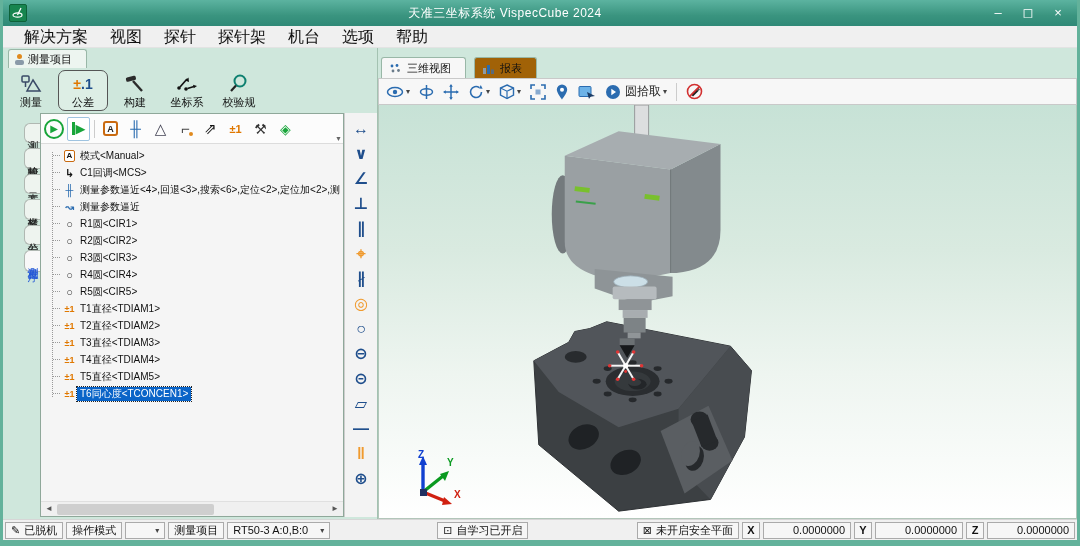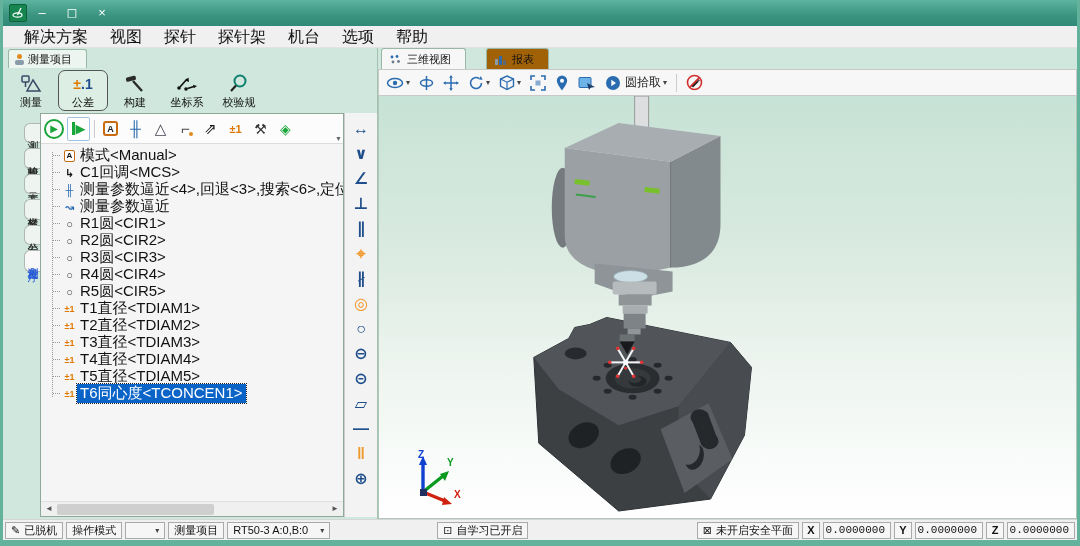--- a/index.html
+++ b/index.html
@@ -74,37 +74,37 @@
   .titem{display:flex;align-items:center;height:17px;white-space:nowrap;padding-left:7px;cursor:default}
   .titem::before{content:"";width:7px;border-top:1px dotted #999;margin-right:2px;flex:none}
   .ti-icon{width:15px;flex:none;text-align:center;font-size:11px;line-height:12px}
   .ti-icon[data-icon="mode"]{border:1px solid #c96a10;border-radius:2px;width:11px;height:12px;font-size:8px;font-weight:bold;
     margin:0 2px;background:#fff;line-height:10px}
   .ti-icon[data-icon="axis"]{color:#111;font-weight:bold}
   .ti-icon[data-icon="params"]{color:#2b6cb0;font-weight:bold}
   .ti-icon[data-icon="fly"]{color:#2b6cb0;font-weight:bold}
   .ti-icon[data-icon="circle"]{color:#333}
   .ti-icon[data-icon="tol"]{color:#e07800;font-weight:bold;font-size:9px}
-  .ti-label{padding:0 3px;font-size:15px}
+  .ti-label{padding:0 3px;font-size:10px}
   .ti-label.selected{background:#0a64c8;color:#fff;outline:1px dotted #222}
 
   .h-scroll{height:15px;flex:none;background:#f0f0f0;border-top:1px solid #e0e0e0;display:flex;align-items:center}
   .hs-arrow{width:16px;text-align:center;font-size:8px;color:#555;line-height:14px}
   .hs-track{flex:1;height:100%;position:relative}
   .hs-thumb{position:absolute;left:0;top:2px;height:11px;width:58%;background:#cfcfcf;border-radius:2px}
 
   .gdt-strip{width:33px;flex:none;background:#f3f3f3;border-left:1px solid #cdcdcd;display:flex;flex-direction:column;
     align-items:center;padding-top:5px;gap:3px}
   .gdt{width:26px;height:22px;display:flex;align-items:center;justify-content:center;font-size:16px;color:#1f4e8c;
     font-weight:bold;line-height:20px}
   .gdt.accent{color:#f09a2e}
 
   
   .right-panel{flex:1;display:flex;flex-direction:column;min-width:0;background:#cfe7dc}
-  .view-tabs{height:21px;flex:none;display:flex;align-items:flex-end;padding-left:3px;gap:20px}
+  .view-tabs{height:30px;flex:none;display:flex;align-items:flex-end;padding-left:3px;gap:8px}
   .vtab{display:flex;align-items:center;gap:5px;padding:3px 14px 2px 7px;font-size:11px;background:#a16207;
     border:1px solid #99b7a7;border-bottom:none;border-radius:3px 3px 0 0;cursor:default}
   .vtab.selected{background:#f7f7f7}
   .view-toolbar{height:27px;flex:none;background:#f7f7f7;border:1px solid #c9c9c9;display:flex;align-items:center;
     padding:0 7px;gap:9px;font-size:12px}
   .vbtn{display:flex;align-items:center;gap:2px}
   .drop{font-size:8px;color:#444}
   .vt-sep{width:1px;height:18px;background:#ccc}
   .pick-label{font-size:12px;color:#222;margin-left:2px}
   .viewport{flex:1;position:relative;border:1px solid #b3c6ba;border-top:none;overflow:hidden;
@@ -115,34 +115,35 @@
   
   .statusbar{height:21px;flex:none;background:#f0f0f0;display:flex;align-items:center;padding:1px 2px;gap:3px;
     border-top:1px solid #d6d6d6;font-size:11px;white-space:nowrap}
   .seg{height:17px;border:1px solid #aaa;background:#f6f6f6;display:flex;align-items:center;padding:0 5px;gap:4px}
   .seg .ic{font-size:11px}
   .seg.drop-box{min-width:40px;justify-content:space-between}
   .seg .dd{font-size:8px;color:#444;margin-left:8px}
   .seg-learn{margin-left:104px}
   .seg-safety{margin-left:auto}
   .coord-label{width:18px;justify-content:center;font-weight:bold}
-  .coord-value{width:68px;font-family:Liberation Mono, monospace;justify-content:flex-end}
+  .coord-value{width:88px;font-family:Liberation Sans, sans-serif;justify-content:flex-end}
 </style>
 </head>
 <body>
 
 <div class="window" data-name="app-window">
 
   <div class="titlebar" data-name="title-bar">
     <div class="app-icon" data-name="app-logo-icon">
       <svg width="14" height="14" viewBox="0 0 14 14">
           <ellipse cx="6.5" cy="9" rx="4.5" ry="2.2" fill="none" stroke="#fff" stroke-width="1.2"></ellipse>
           <line x1="10" y1="2" x2="6.5" y2="9" stroke="#fff" stroke-width="1.2"></line>
         </svg>
     </div>
+    <div class="title" data-name="window-title">天准三坐标系统 VispecCube 2024</div>
     <div class="win-controls">
       <span data-name="minimize-button">–</span>
       <span data-name="maximize-button">◻</span>
       <span data-name="close-button">×</span>
     </div>
   </div>
 
   <div class="menubar" data-name="menu-bar">
 
   <span class="menu-item" data-name="menu-item">解决方案</span>

